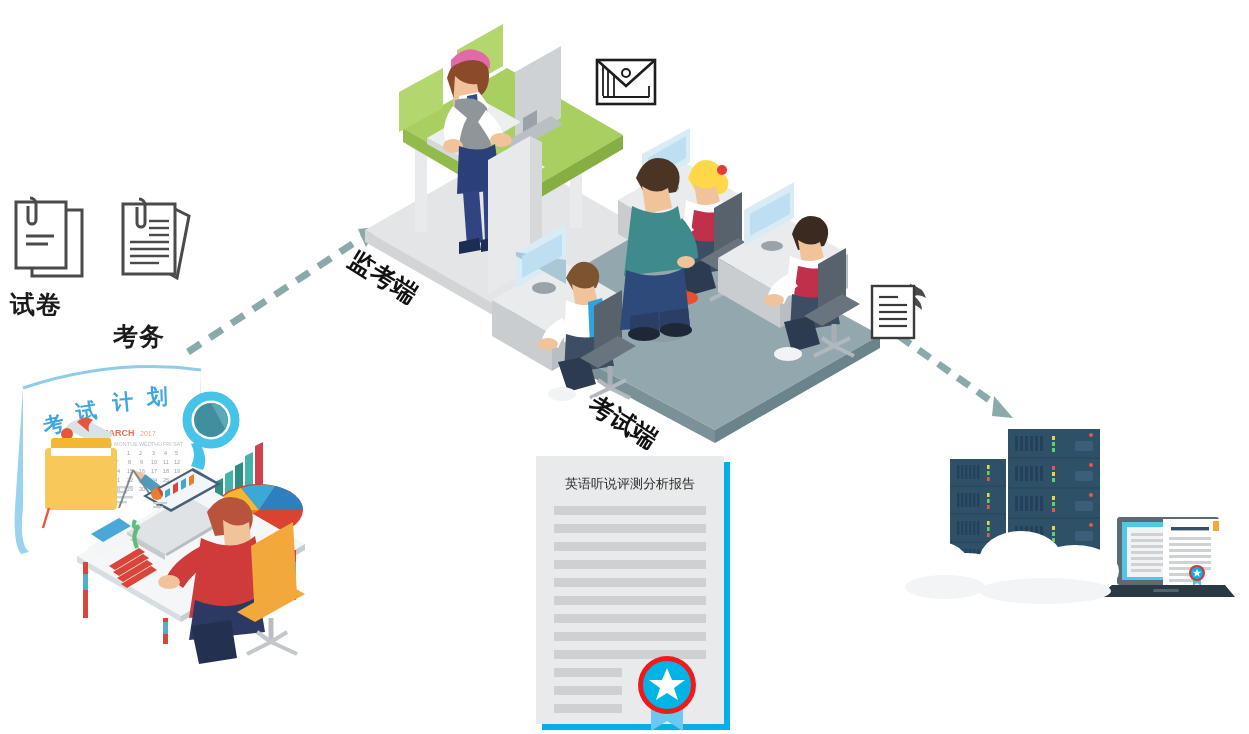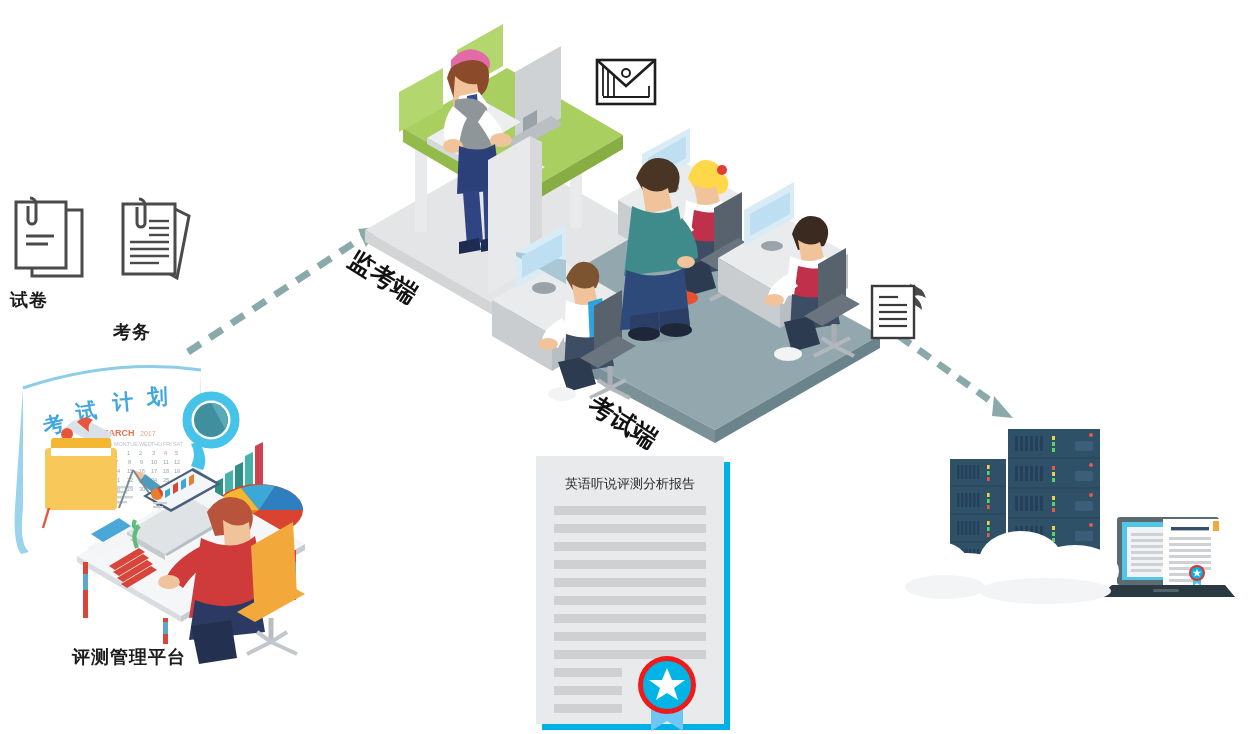--- a/index.html
+++ b/index.html
@@ -1,21 +1,21 @@
 <!DOCTYPE html>
 <html><head>
 <meta charset="utf-8">
 <style>
   html,body{margin:0;padding:0;background:#ffffff;}
   body{width:1249px;height:734px;position:relative;overflow:hidden;
        font-family:"Liberation Sans","DejaVu Sans",sans-serif;}
   .stage{position:absolute;left:0;top:0;width:1249px;height:734px;}
   .abs{position:absolute;}
   .lbl{font-weight:bold;color:#1b1b1b;white-space:nowrap;}
-  .lbl-big{font-size:18px;letter-spacing:1px;}
+  .lbl-big{font-size:25px;letter-spacing:1px;}
   .lbl-rot{font-size:25px;color:#111;font-weight:bold;
            text-shadow:1.5px 1.5px 0 #fff,-1.5px 1.5px 0 #fff,1.5px -1.5px 0 #fff,-1.5px -1.5px 0 #fff,
                         0 2px 0 #fff,0 -2px 0 #fff,2px 0 0 #fff,-2px 0 0 #fff;}
   svg{display:block;overflow:visible;}
 </style>
 </head>
 <body>
 
 <div class="stage">
 
@@ -381,21 +381,20 @@
     <polygon points="222,252 272,224 290,234 240,262" fill="#f3a83c"></polygon>
     <line x1="256" y1="258" x2="256" y2="282" stroke="#b8bdc1" stroke-width="5"></line>
     <g stroke="#c2c7cb" stroke-width="4">
       <line x1="256" y1="282" x2="232" y2="294"></line>
         <line x1="256" y1="282" x2="282" y2="294"></line>
       <line x1="256" y1="282" x2="242" y2="272"></line>
         <line x1="256" y1="282" x2="272" y2="272"></line>
     </g>
   </svg>
 
-  <div class="abs lbl lbl-big" style="left:72px;top:645px;">评测管理平台</div>
 
   <svg class="abs" style="left:530px;top:452px;" width="208" height="282" viewBox="0 0 208 282">
     <rect x="6" y="4" width="188" height="268" fill="#e9eaeb"></rect>
     <rect x="194" y="10" width="6" height="264" fill="#00b0e8"></rect>
     <rect x="12" y="272" width="188" height="6" fill="#00b0e8"></rect>
     <text x="100" y="36" text-anchor="middle" fill="#2a2a2a" font-size="13" font-family="'Liberation Sans',sans-serif">英语听说评测分析报告</text>
     <g fill="#cfd0d1">
       <rect x="24" y="54" width="152" height="9"></rect>
       <rect x="24" y="72" width="152" height="9"></rect>
       <rect x="24" y="90" width="152" height="9"></rect>

